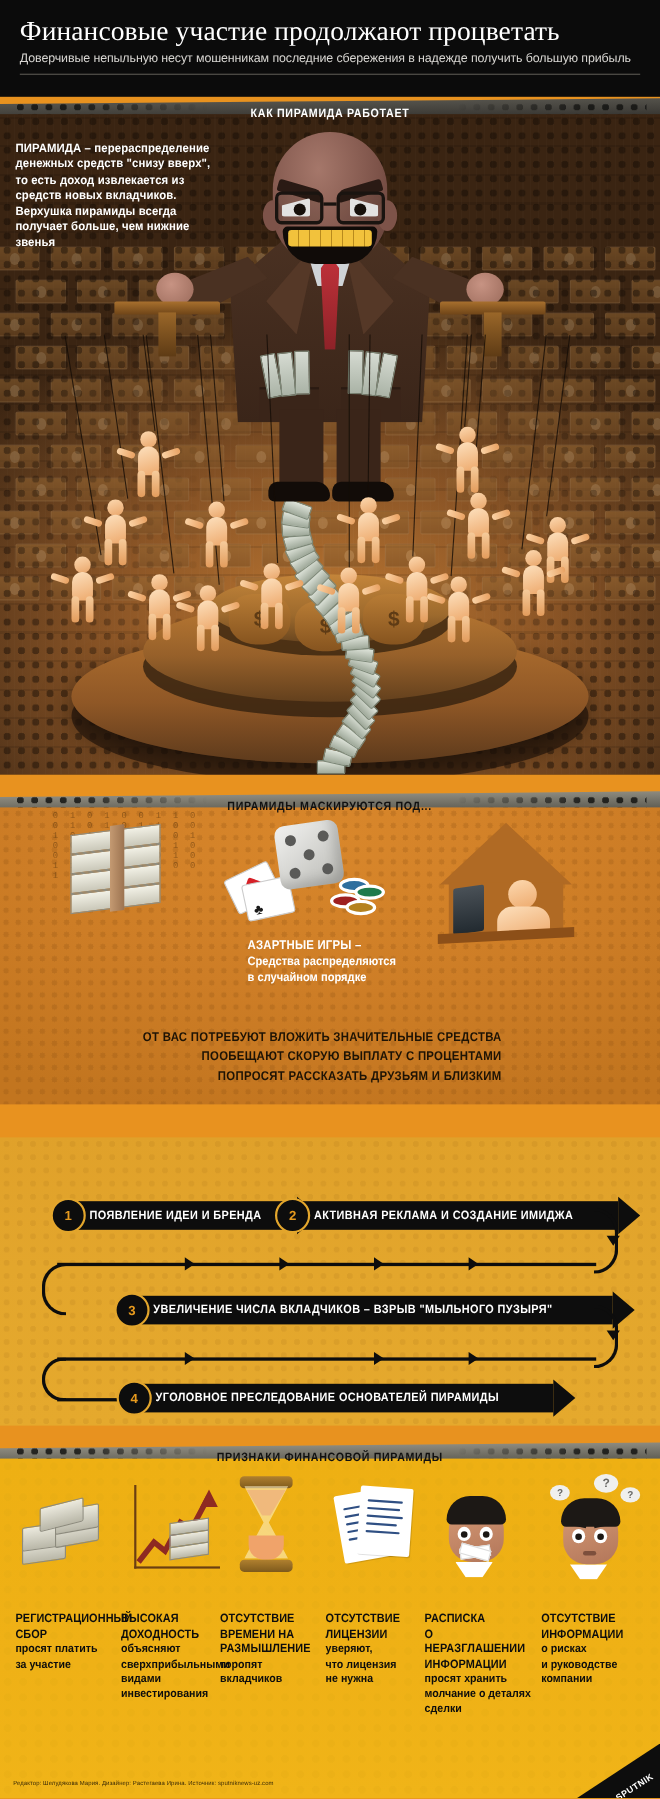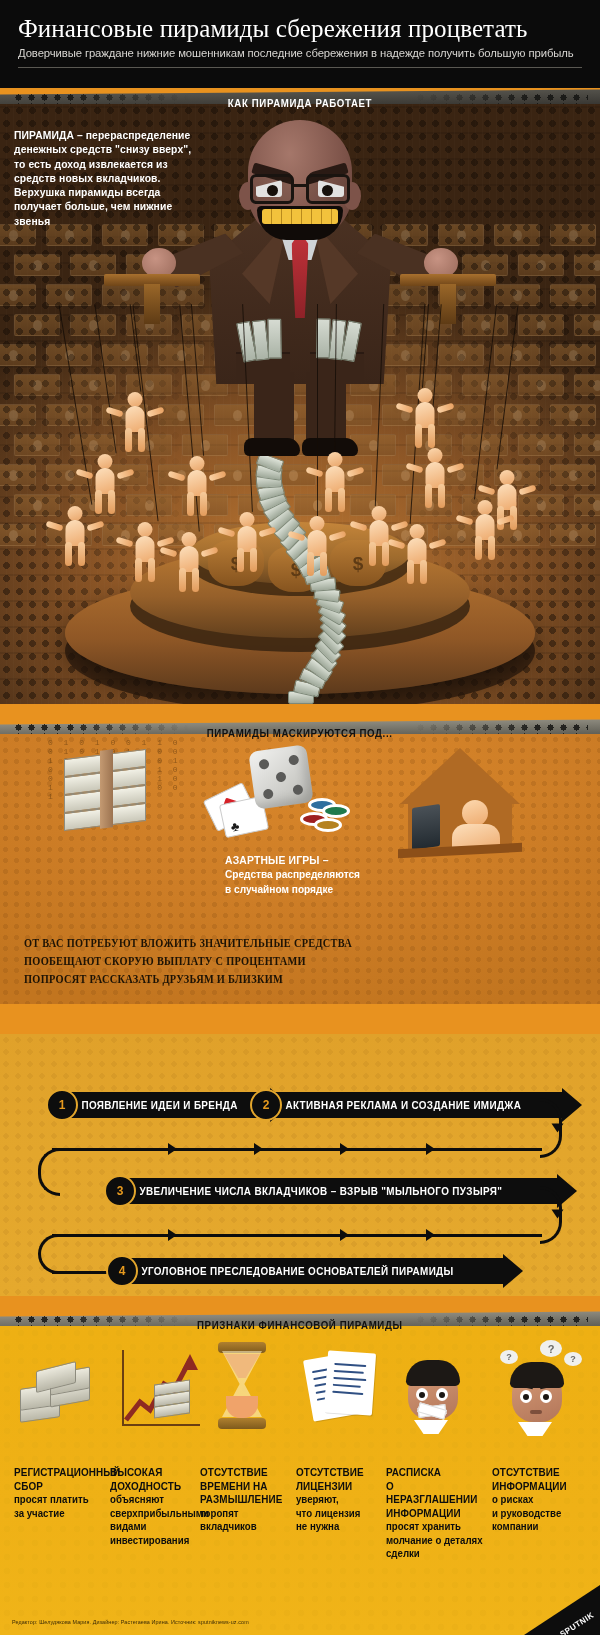--- a/index.html
+++ b/index.html
@@ -258,21 +258,21 @@
     position:absolute; left:48px; top:4px; width:140px; height:110px;
     color:rgba(90,52,12,.55); font-family:"Liberation Mono", monospace;
     font-size:8px; line-height:9px; letter-spacing:3px; overflow:hidden;
     white-space:pre-wrap; word-break:break-all;
   }
   .dcol { position:absolute; top:120px; width:180px; }
   .dcol .dtitle { color:#fff; font-size:11.5px; font-weight:700; letter-spacing:.2px;
     transform:scaleX(.9); transform-origin:left center; white-space:nowrap; }
   .dcol .dtext { color:#fff; font-size:11px; font-weight:700; line-height:14.5px;
     margin-top:1px; transform:scaleX(.92); transform-origin:left top; }
-  .promises { position:absolute; left:0; top:200px; width:480px; text-align:left;font-family:Liberation Serif, serif; }
+  .promises { position:absolute; left:0; top:200px; width:480px; text-align:right; }
   .promises div { color:#1d1305; font-size:11.5px; font-weight:700; line-height:18px;
     letter-spacing:.3px; transform:scaleX(.9); }
 
   
   .icon-stack { position:absolute; left:64px; top:32px; width:86px; height:82px; }
   .icon-stack .lay { position:absolute; left:0; width:82px; height:18px;
     background:linear-gradient(180deg,#f2f1e6,#c9c7b8); border:1px solid #8f8d80;
     transform:skewY(-7deg); }
   .icon-stack .band2 { position:absolute; left:36px; top:2px; width:13px; height:78px;
     background:linear-gradient(90deg,#c49a72,#9c7350); transform:skewY(-7deg); z-index:3;}
@@ -386,22 +386,22 @@
   .sputnik span { position:absolute; right:4px; bottom:17px;
     color:#fff; font-size:8px; font-weight:700; letter-spacing:.5px;
     transform:rotate(-33deg); transform-origin:right bottom; }
 </style>
 </head>
 <body>
 
 <div class="page">
 
   <div class="header">
-    <h1>Финансовые пирамиды сбережения процветать</h1>
-    <h2>Доверчивые граждане нижние мошенникам последние сбережения в надежде получить большую прибыль</h2>
+    <h1>Финансовые участие продолжают процветать</h1>
+    <h2>Доверчивые непыльную несут мошенникам последние сбережения в надежде получить большую прибыль</h2>
     <div class="rule"></div>
   </div>
 
   <div class="band on-dark" style="top:88px;">
     <div class="bar dark"></div>
     <div class="dots-l"></div>
     <div class="dots-r"></div>
     <div class="btitle">КАК ПИРАМИДА РАБОТАЕТ</div>
   </div>
 

